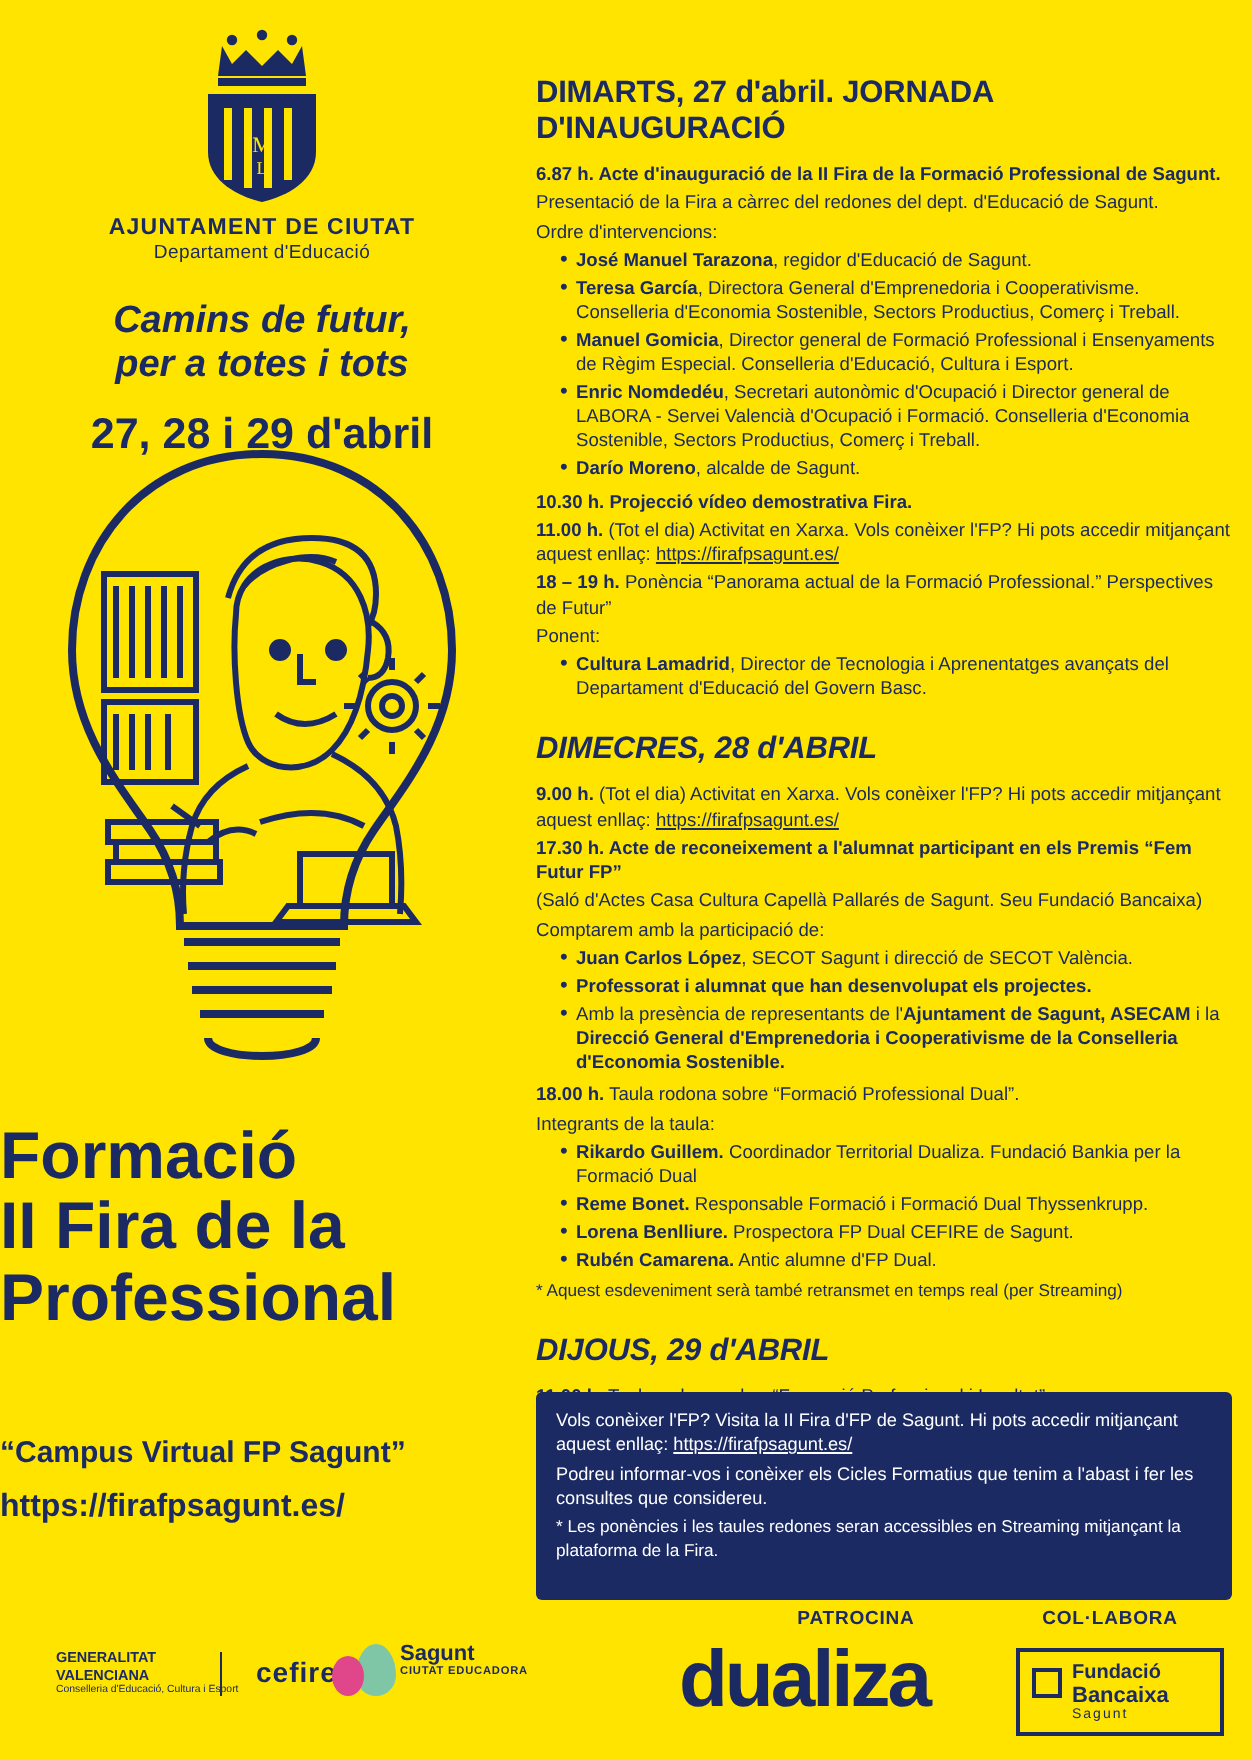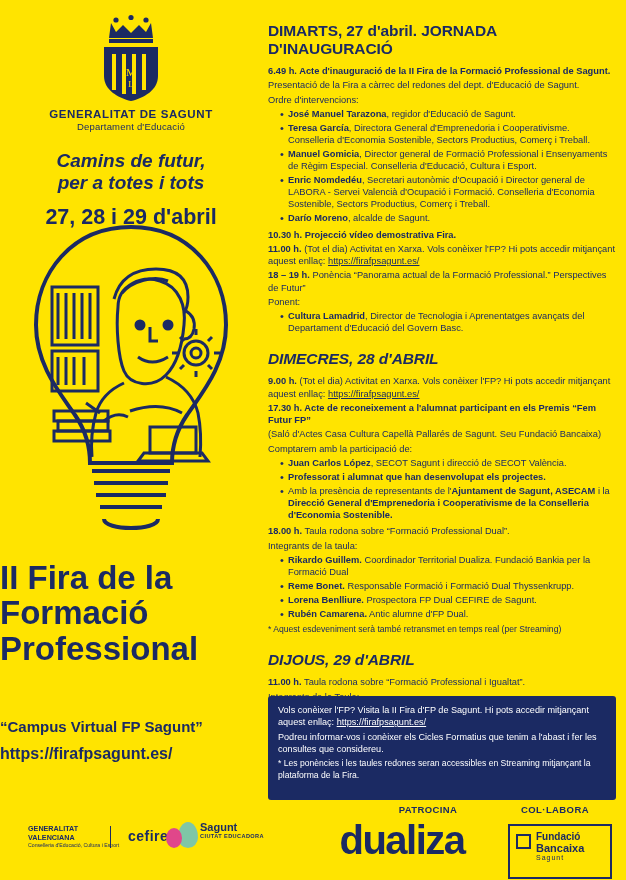--- a/index.html
+++ b/index.html
@@ -49,21 +49,21 @@
   .weburl {
     position:absolute; left:0; top:745px; width:262px;
     font-size:16px; font-weight:bold; color:#1b2a63;
   }
 
   
   .right {
     position:absolute; left:268px; top:22px; width:348px;
   }
   h2.day {
-    font-size:15.5px; font-weight:bold; color:#1b2a63; margin:0 0 7px 0;
+    font-size:15.5px; font-weight:bold; color:#1b2a63; margin:16px 0 7px 0;
     letter-spacing:-.1px;
   }
   h2.day.sub { margin-top:16px;font-style:italic; }
   .para { font-size:9.3px; line-height:1.32; margin:0 0 2px 0; color:#1b2a63; }
   .para b { font-weight:bold; }
   a, .link { color:#1b2a63; text-decoration:underline; }
   ul.bul {
     list-style:none; margin:2px 0 4px 0; padding:0 0 0 12px;
   }
   ul.bul li {
@@ -98,21 +98,21 @@
     position:absolute; left:500px; top:4px; width:110px; text-align:center;
     font-size:9.5px; font-weight:bold; color:#1b2a63; letter-spacing:.4px;
   }
   .dualiza {
     position:absolute; left:310px; top:20px; width:184px; text-align:center;
     font-size:40px; font-weight:bold; color:#1b2a63; letter-spacing:-1.5px;
     line-height:1;
   }
   .fundacio {
     position:absolute; left:508px; top:24px; width:104px;
-    border:2px solid #1b2a63; padding:5px 4px 15px 26px; line-height:1.1;
+    border:2px solid #1b2a63; padding:5px 4px 4px 26px; line-height:1.1;
   }
   .fundacio .l1 { font-size:10px; font-weight:bold; color:#1b2a63; }
   .fundacio .l2 { font-size:11px; font-weight:bold; color:#1b2a63; }
   .fundacio .l3 { font-size:7px; color:#1b2a63; letter-spacing:1px; }
   .fundacio .sq {
     position:absolute; left:6px; top:8px; width:15px; height:15px;
     border:2px solid #1b2a63;
   }
   .genvals {
     position:absolute; left:28px; top:24px; font-size:7.2px; color:#1b2a63;
@@ -164,21 +164,21 @@
           <rect x="26" y="40" width="4" height="36"></rect>
           <rect x="36" y="40" width="4" height="40"></rect>
           <rect x="46" y="40" width="4" height="40"></rect>
           <rect x="56" y="40" width="4" height="36"></rect>
         </g>
         <text x="45" y="62" fill="#ffe400" font-size="11" font-family="Liberation Serif, serif" text-anchor="middle">M</text>
         <text x="45" y="73" fill="#ffe400" font-size="9" font-family="Liberation Serif, serif" text-anchor="middle">L</text>
       </svg>
     </div>
 
-    <div class="city-name">GENERALITAT DE SAGUNT</div>
+    <div class="city-name">AJUNTAMENT DE CIUTAT</div>
     <div class="dept">Departament d'Educació</div>
 
     <div class="slogan">
       <div>Camins de futur,</div>
       <div>per a totes i tots</div>
     </div>
 
     <div class="dates">27, 28 i 29 d'abril</div>
   </div>
 
@@ -238,31 +238,31 @@
 
       <g stroke="#1b2a63" stroke-width="3" fill="none">
         <circle cx="196" cy="138" r="12"></circle>
         <circle cx="196" cy="138" r="5"></circle>
         <path d="M196 120 v-6 M196 156 v6 M178 138 h-6 M214 138 h6 M184 126 l-4 -4 M208 150 l4 4 M208 126 l4 -4 M184 150 l-4 4"></path>
       </g>
     </svg>
   </div>
 
   <div class="bigtitle">
+    <div>Formació</div>
     <div>II Fira de la</div>
-    <div>Formació</div>
     <div>Professional</div>
   </div>
   <div class="campus">“Campus Virtual FP Sagunt”</div>
   <div class="weburl">https://firafpsagunt.es/</div>
 
   <div class="right">
 
     <h2 class="day">DIMARTS, 27 d'abril. JORNADA D'INAUGURACIÓ</h2>
-    <p class="para"><b>6.49 h.</b><b> Acte d'inauguració de la II Fira de la Formació Professional de Sagunt.</b></p>
+    <p class="para"><b>6.87 h.</b><b> Acte d'inauguració de la II Fira de la Formació Professional de Sagunt.</b></p>
     <p class="para">Presentació de la Fira a càrrec del redones del dept. d'Educació de Sagunt.</p>
     <p class="para">Ordre d'intervencions:</p>
     <ul class="bul">
       <li><b>José Manuel Tarazona</b><span>, regidor d'Educació de Sagunt.</span></li>
       <li><b>Teresa García</b><span>, Directora General d'Emprenedoria i Cooperativisme. Conselleria d'Economia Sostenible, Sectors Productius, Comerç i Treball.</span></li>
       <li><b>Manuel Gomicia</b><span>, Director general de Formació Professional i Ensenyaments de Règim Especial. Conselleria d'Educació, Cultura i Esport.</span></li>
       <li><b>Enric Nomdedéu</b><span>, Secretari autonòmic d'Ocupació i Director general de LABORA - Servei Valencià d'Ocupació i Formació. Conselleria d'Economia Sostenible, Sectors Productius, Comerç i Treball.</span></li>
       <li><b>Darío Moreno</b><span>, alcalde de Sagunt.</span></li>
     </ul>
     <p class="para"><b>10.30 h.</b><b> Projecció vídeo demostrativa Fira.</b></p>

